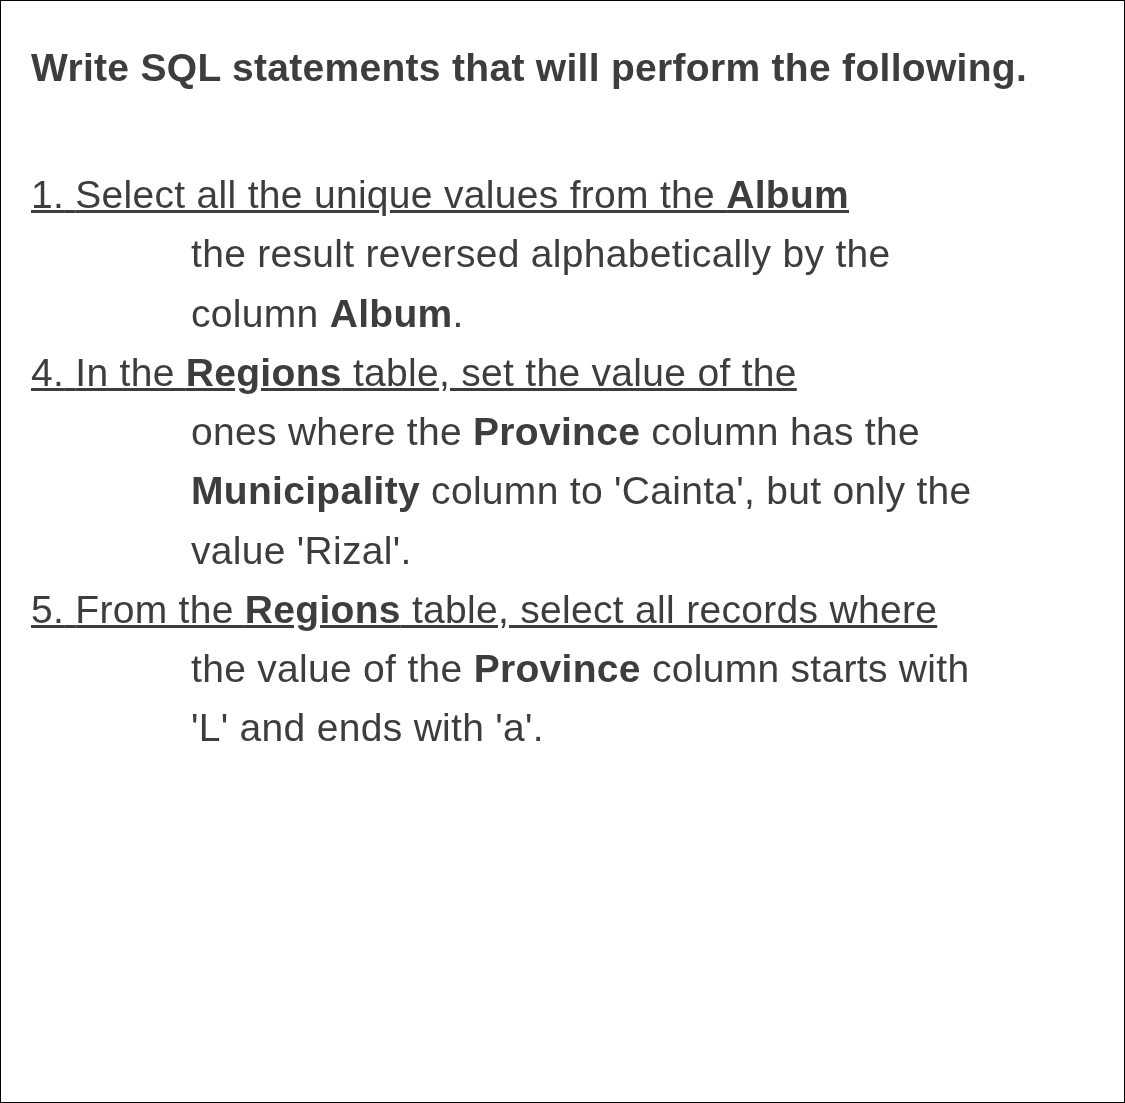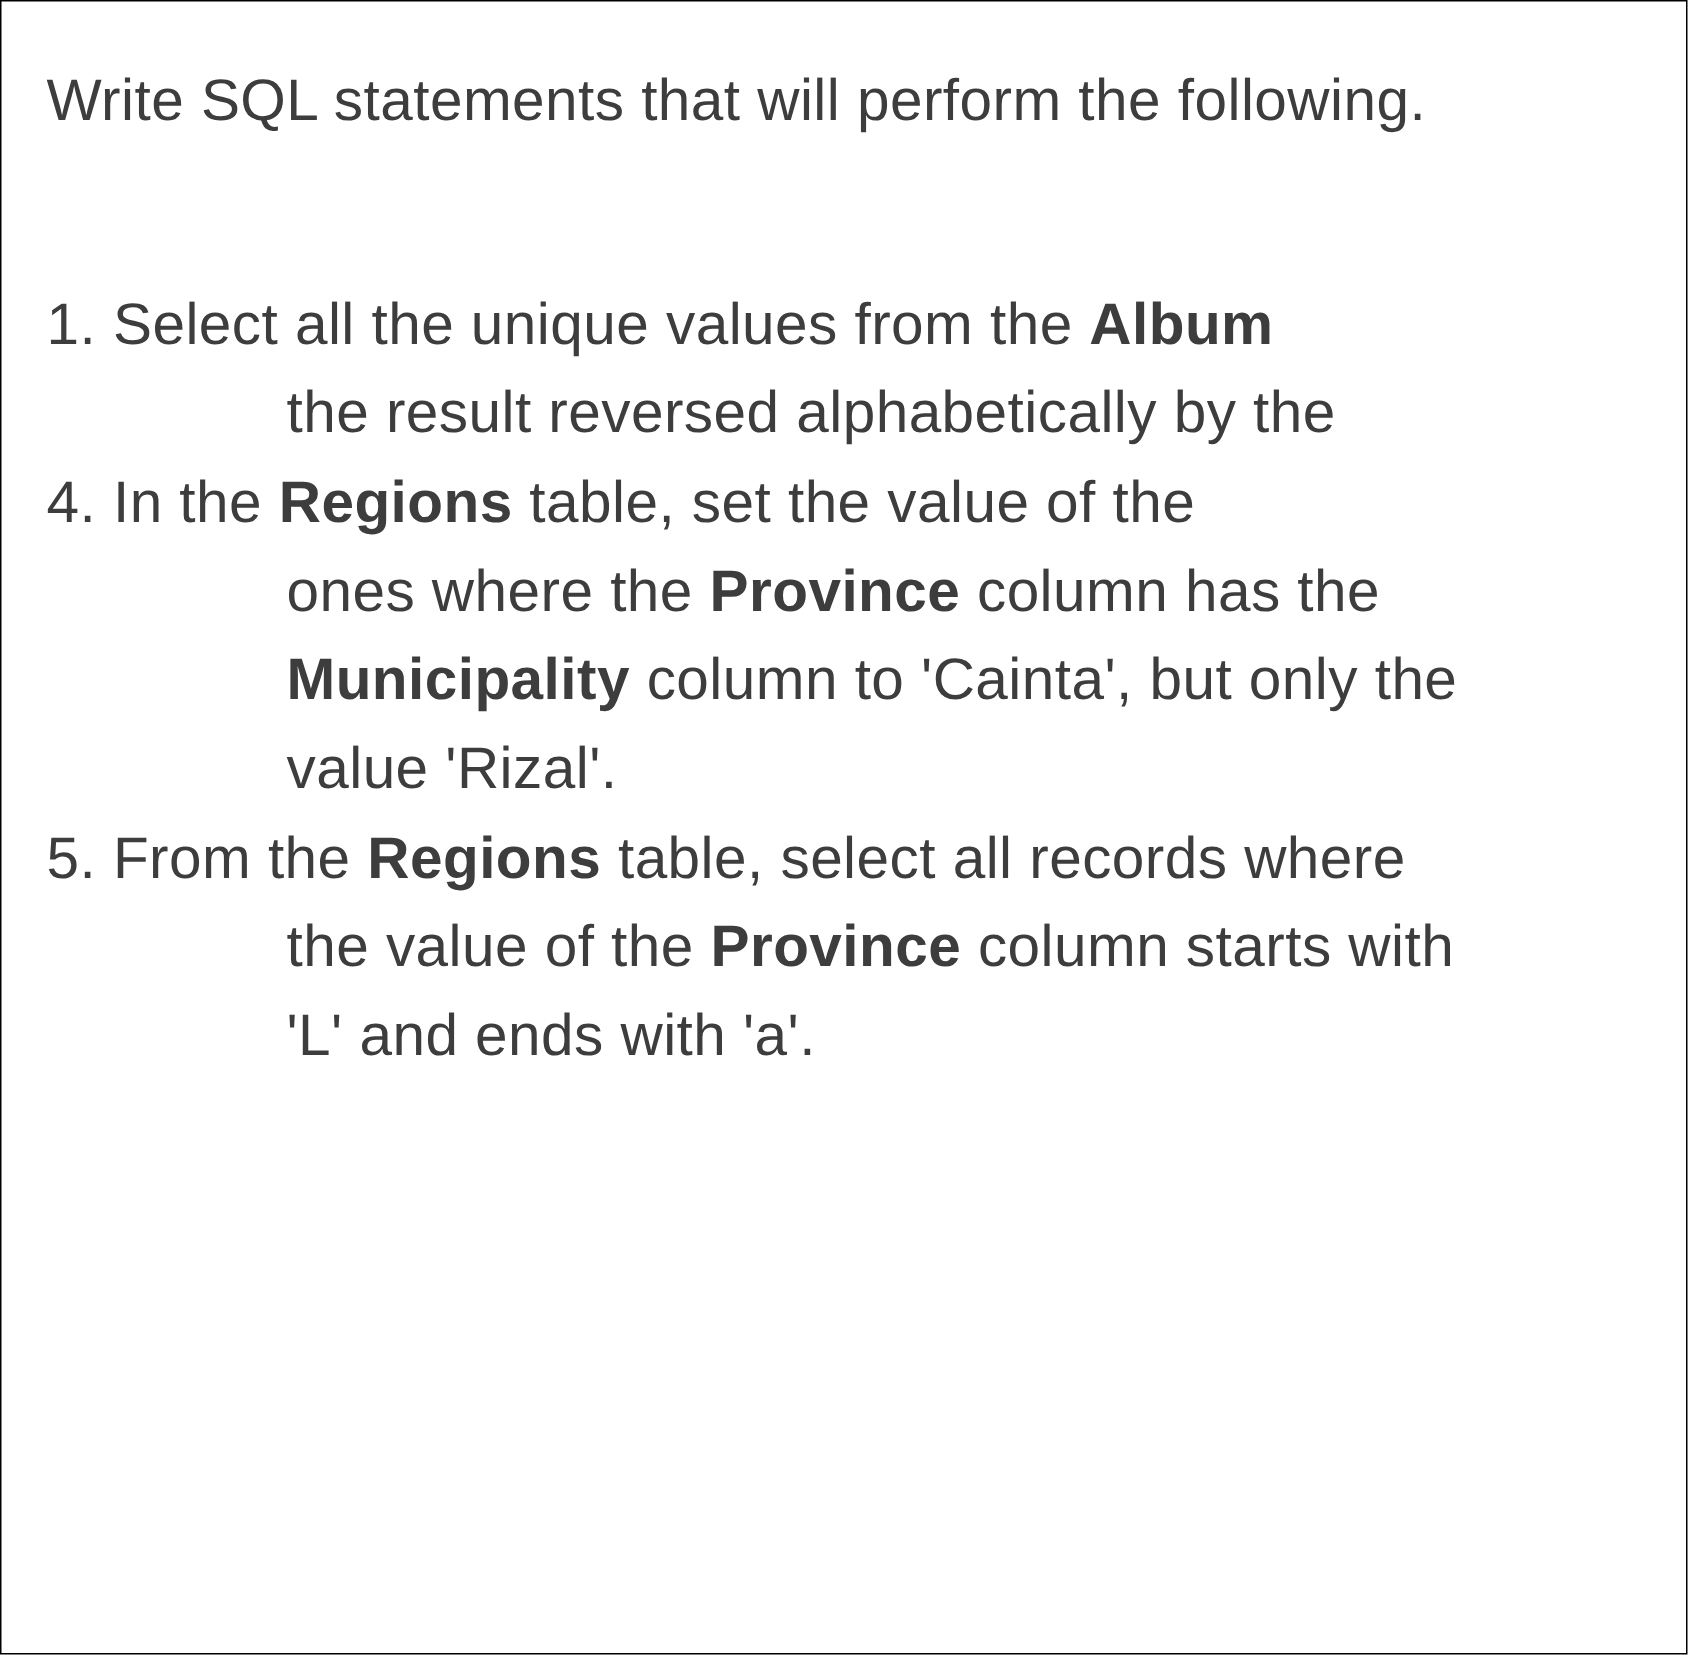--- a/index.html
+++ b/index.html
@@ -11,35 +11,36 @@
       width: 1125px;
       height: 1103px;
       background: #ffffff;
       font-family: Arial, Helvetica, sans-serif;
       color: #3d3d3d;
       padding: 45px 30px 30px 30px;
       border: 1px solid #000;
     }
     .intro {
       font-size: 39px;
-      font-weight: 400;
-      margin-bottom: 97px;
+      font-weight: 700;
+      margin-bottom: 75px;
       letter-spacing: 0.3px;
     }
     .list {
       list-style: none;
     }
     .item {
       font-size: 39px;
       line-height: 1.52;
       margin-bottom: 0;
       letter-spacing: 0.3px;
     }
     .item-first-line {
       display: block;
+      text-decoration: underline;
     }
     .item-body {
       display: block;
       padding-left: 160px;
     }
     .b {
       font-weight: 700;
     }
   </style>
 </head>
@@ -55,20 +56,23 @@
       <span>Select all the unique values from the </span><span class="b">Album</span>
     </span>
   </li>
 
   <li class="item">
   </li>
 
   <li class="item">
     <span class="item-body">
       <span>the result reversed alphabetically by the</span>
+    </span>
+    <span class="item-body">
+      <span>column </span><span class="b">Album</span><span>.</span>
     </span>
   </li>
 
   <li class="item">
     <span class="item-first-line">
       <span>4.</span>
       <span>In the </span><span class="b">Regions</span><span> table, set the value of the</span>
     </span>
     <span class="item-body">
       <span>ones where the </span><span class="b">Province</span><span> column has the</span>

